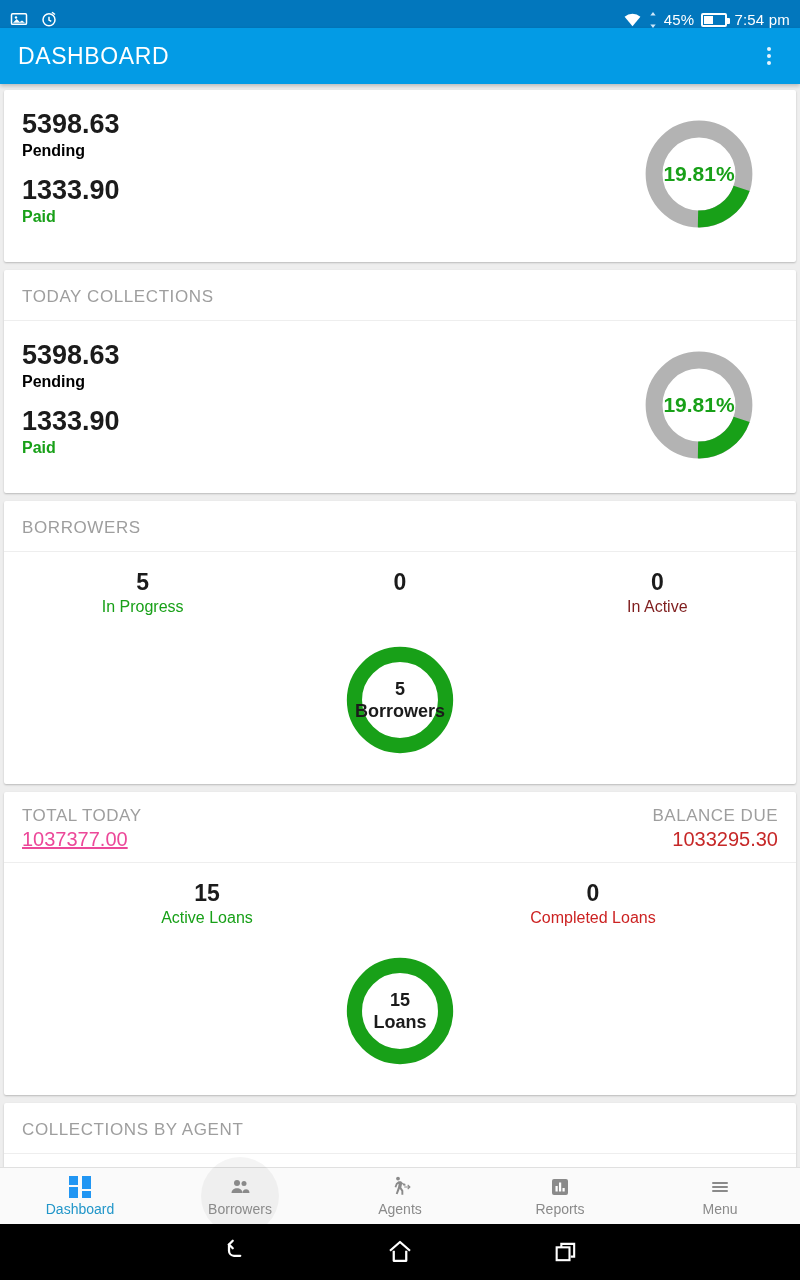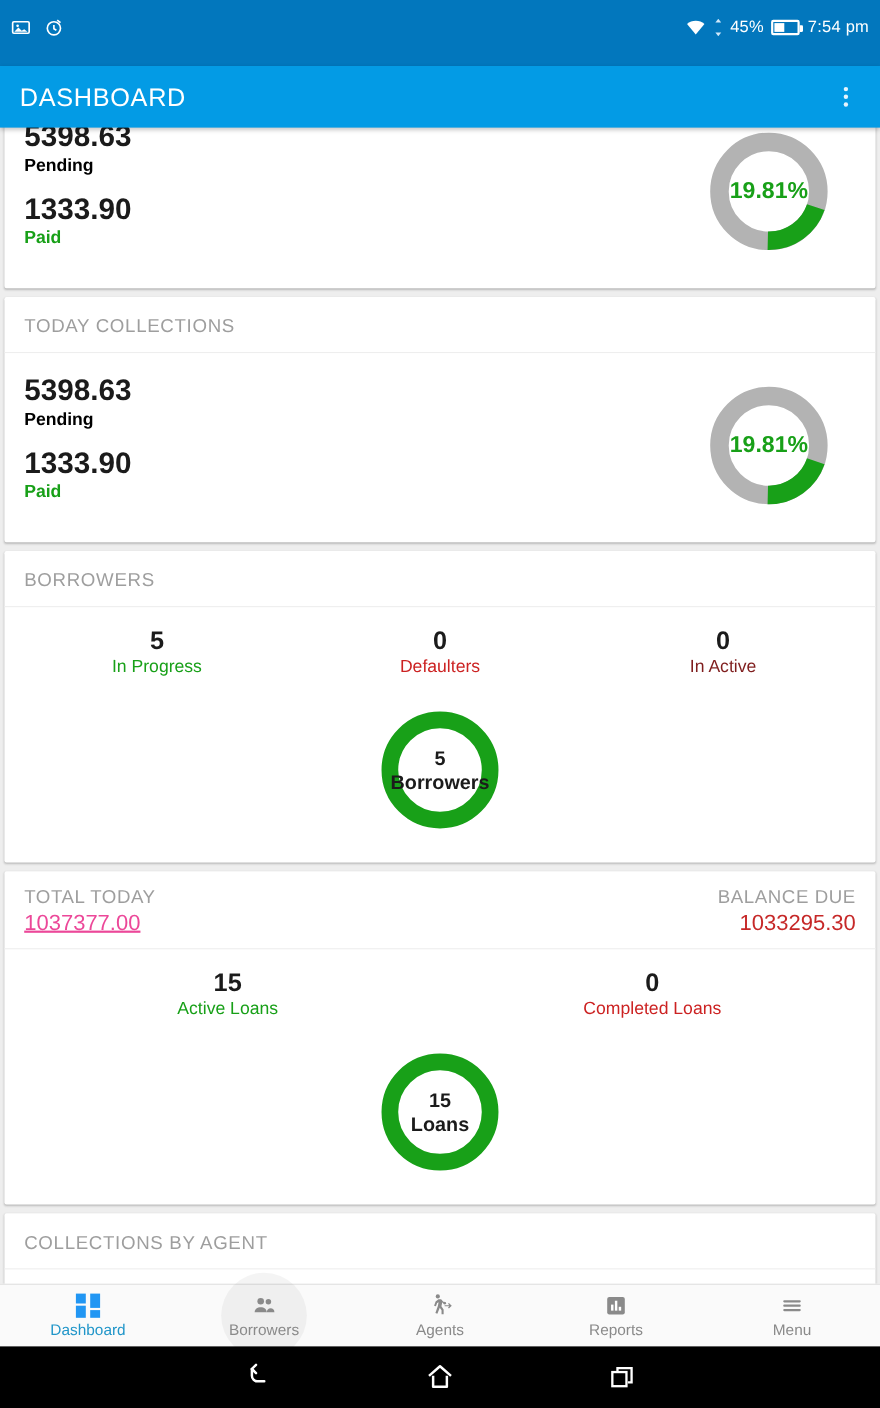--- a/index.html
+++ b/index.html
@@ -20,22 +20,22 @@
     height: 1280px;
     background: #ececec;
     overflow: hidden;
   }
 
   
   .statusbar {
     height: 28px;
     background: #0277bd;
     display: flex;
-    align-items: flex-start;
-    padding: 16px 10px;
+    align-items: flex-end;
+    padding: 0 10px;
     color: #ffffff;
     font-size: 15px;
   }
   .sb-left { display: flex; align-items: center; gap: 12px; }
   .sb-right { margin-left: auto; display: flex; align-items: center; gap: 7px; }
   .sb-icon { display: inline-flex; align-items: center; }
   .sb-text { font-size: 15px; letter-spacing: .2px; }
   .battery {
     width: 26px; height: 14px;
     border: 2px solid #ffffff;
@@ -371,21 +371,20 @@
 
     <div class="card">
       <div class="card-title">BORROWERS</div>
       <div class="stat-row">
         <div class="stat">
           <div class="num">5</div>
           <div class="lbl green">In Progress</div>
         </div>
         <div class="stat">
           <div class="num">0</div>
-          <div class="lbl red">Defaulters</div>
         </div>
         <div class="stat">
           <div class="num">0</div>
           <div class="lbl dark">In Active</div>
         </div>
       </div>
       <div class="ring-wrap">
         <div class="donut" style="width:116px;height:116px;">
           <svg width="116" height="116" viewBox="0 0 42 42">
             <circle cx="21" cy="21" r="16.5" fill="none" stroke="#18a018" stroke-width="5.5"></circle>

